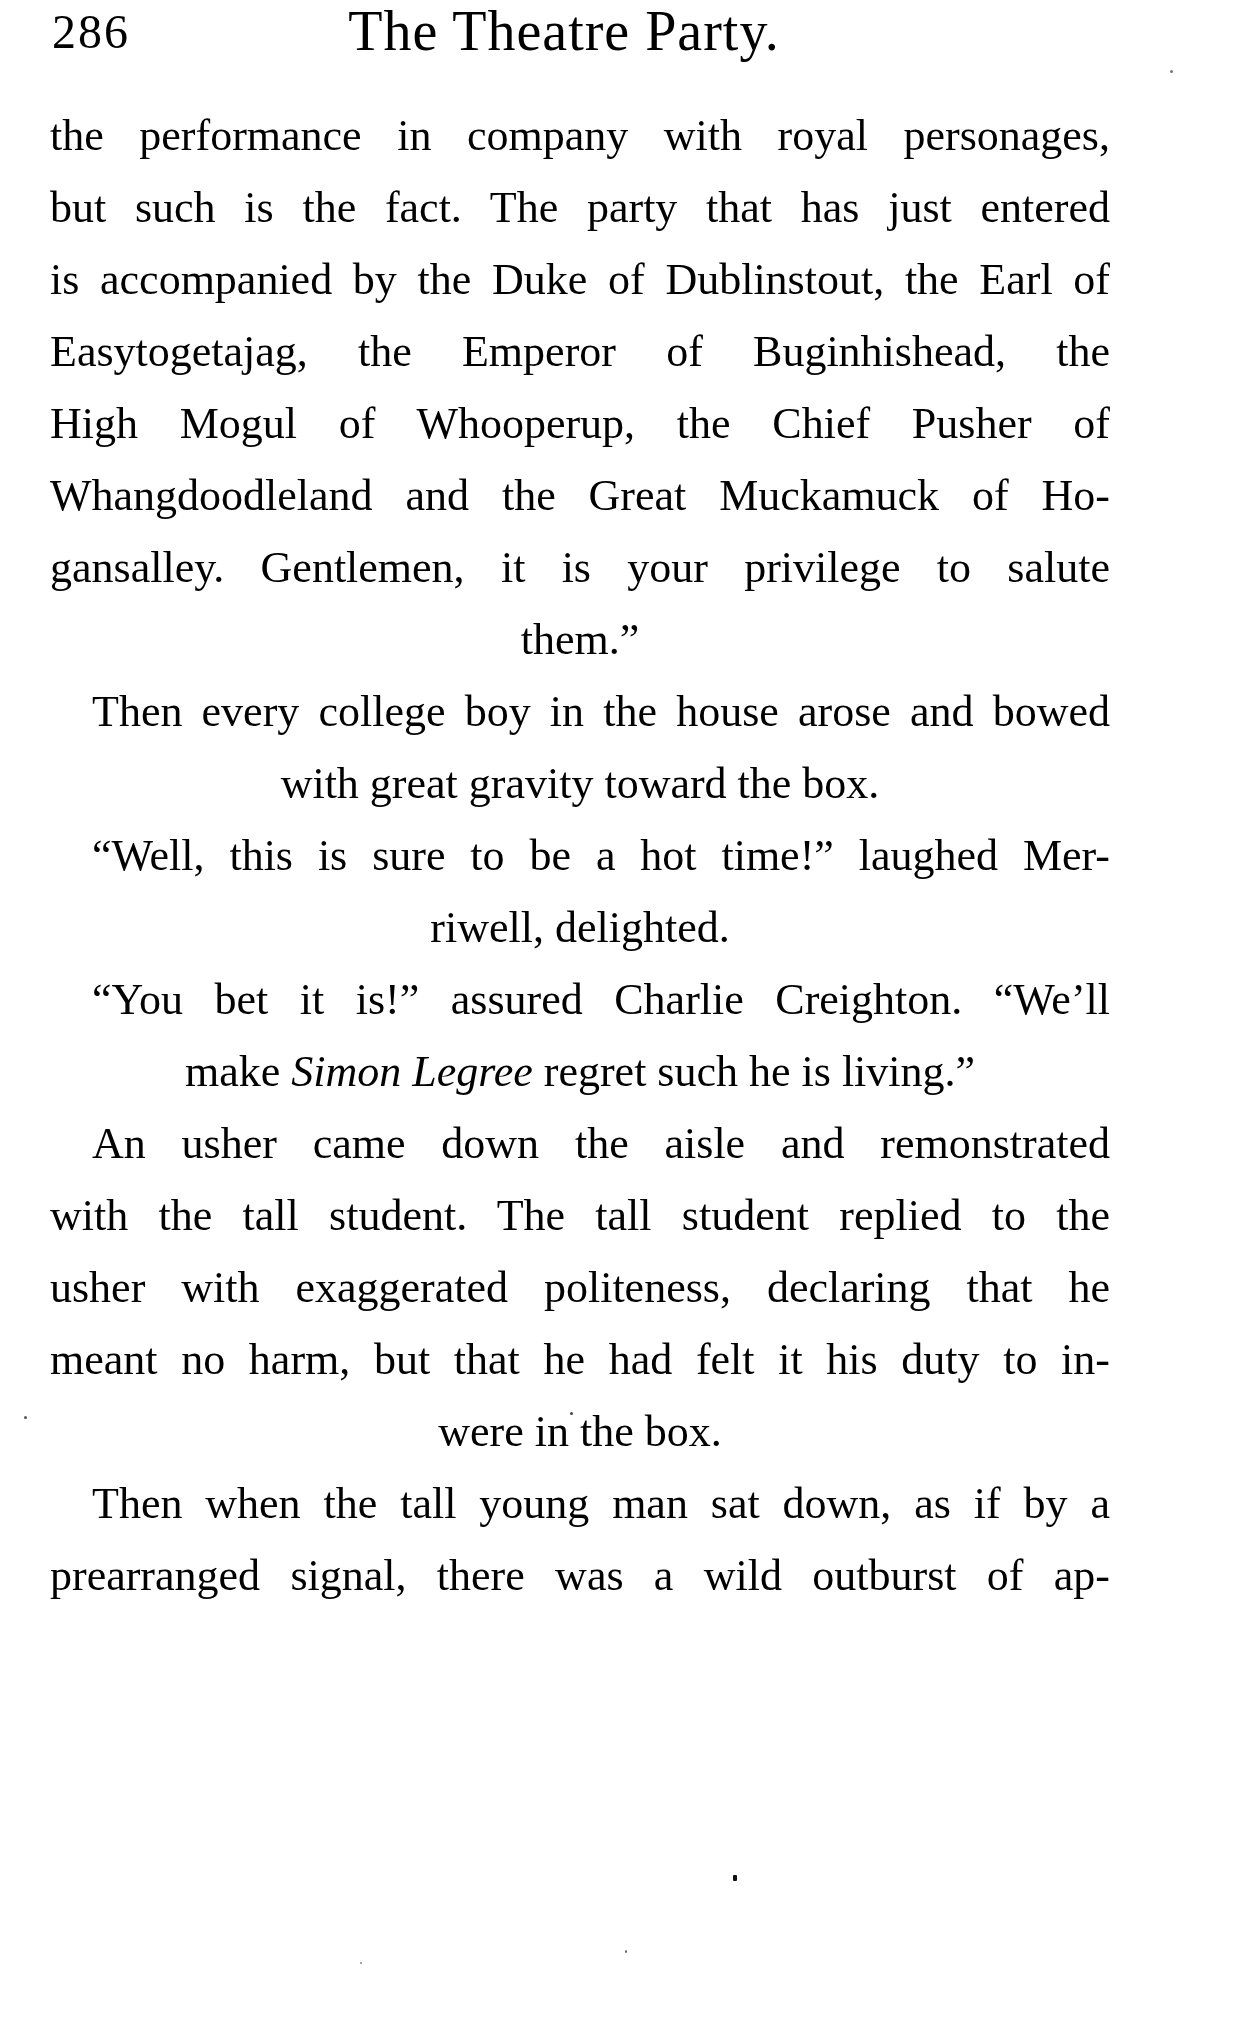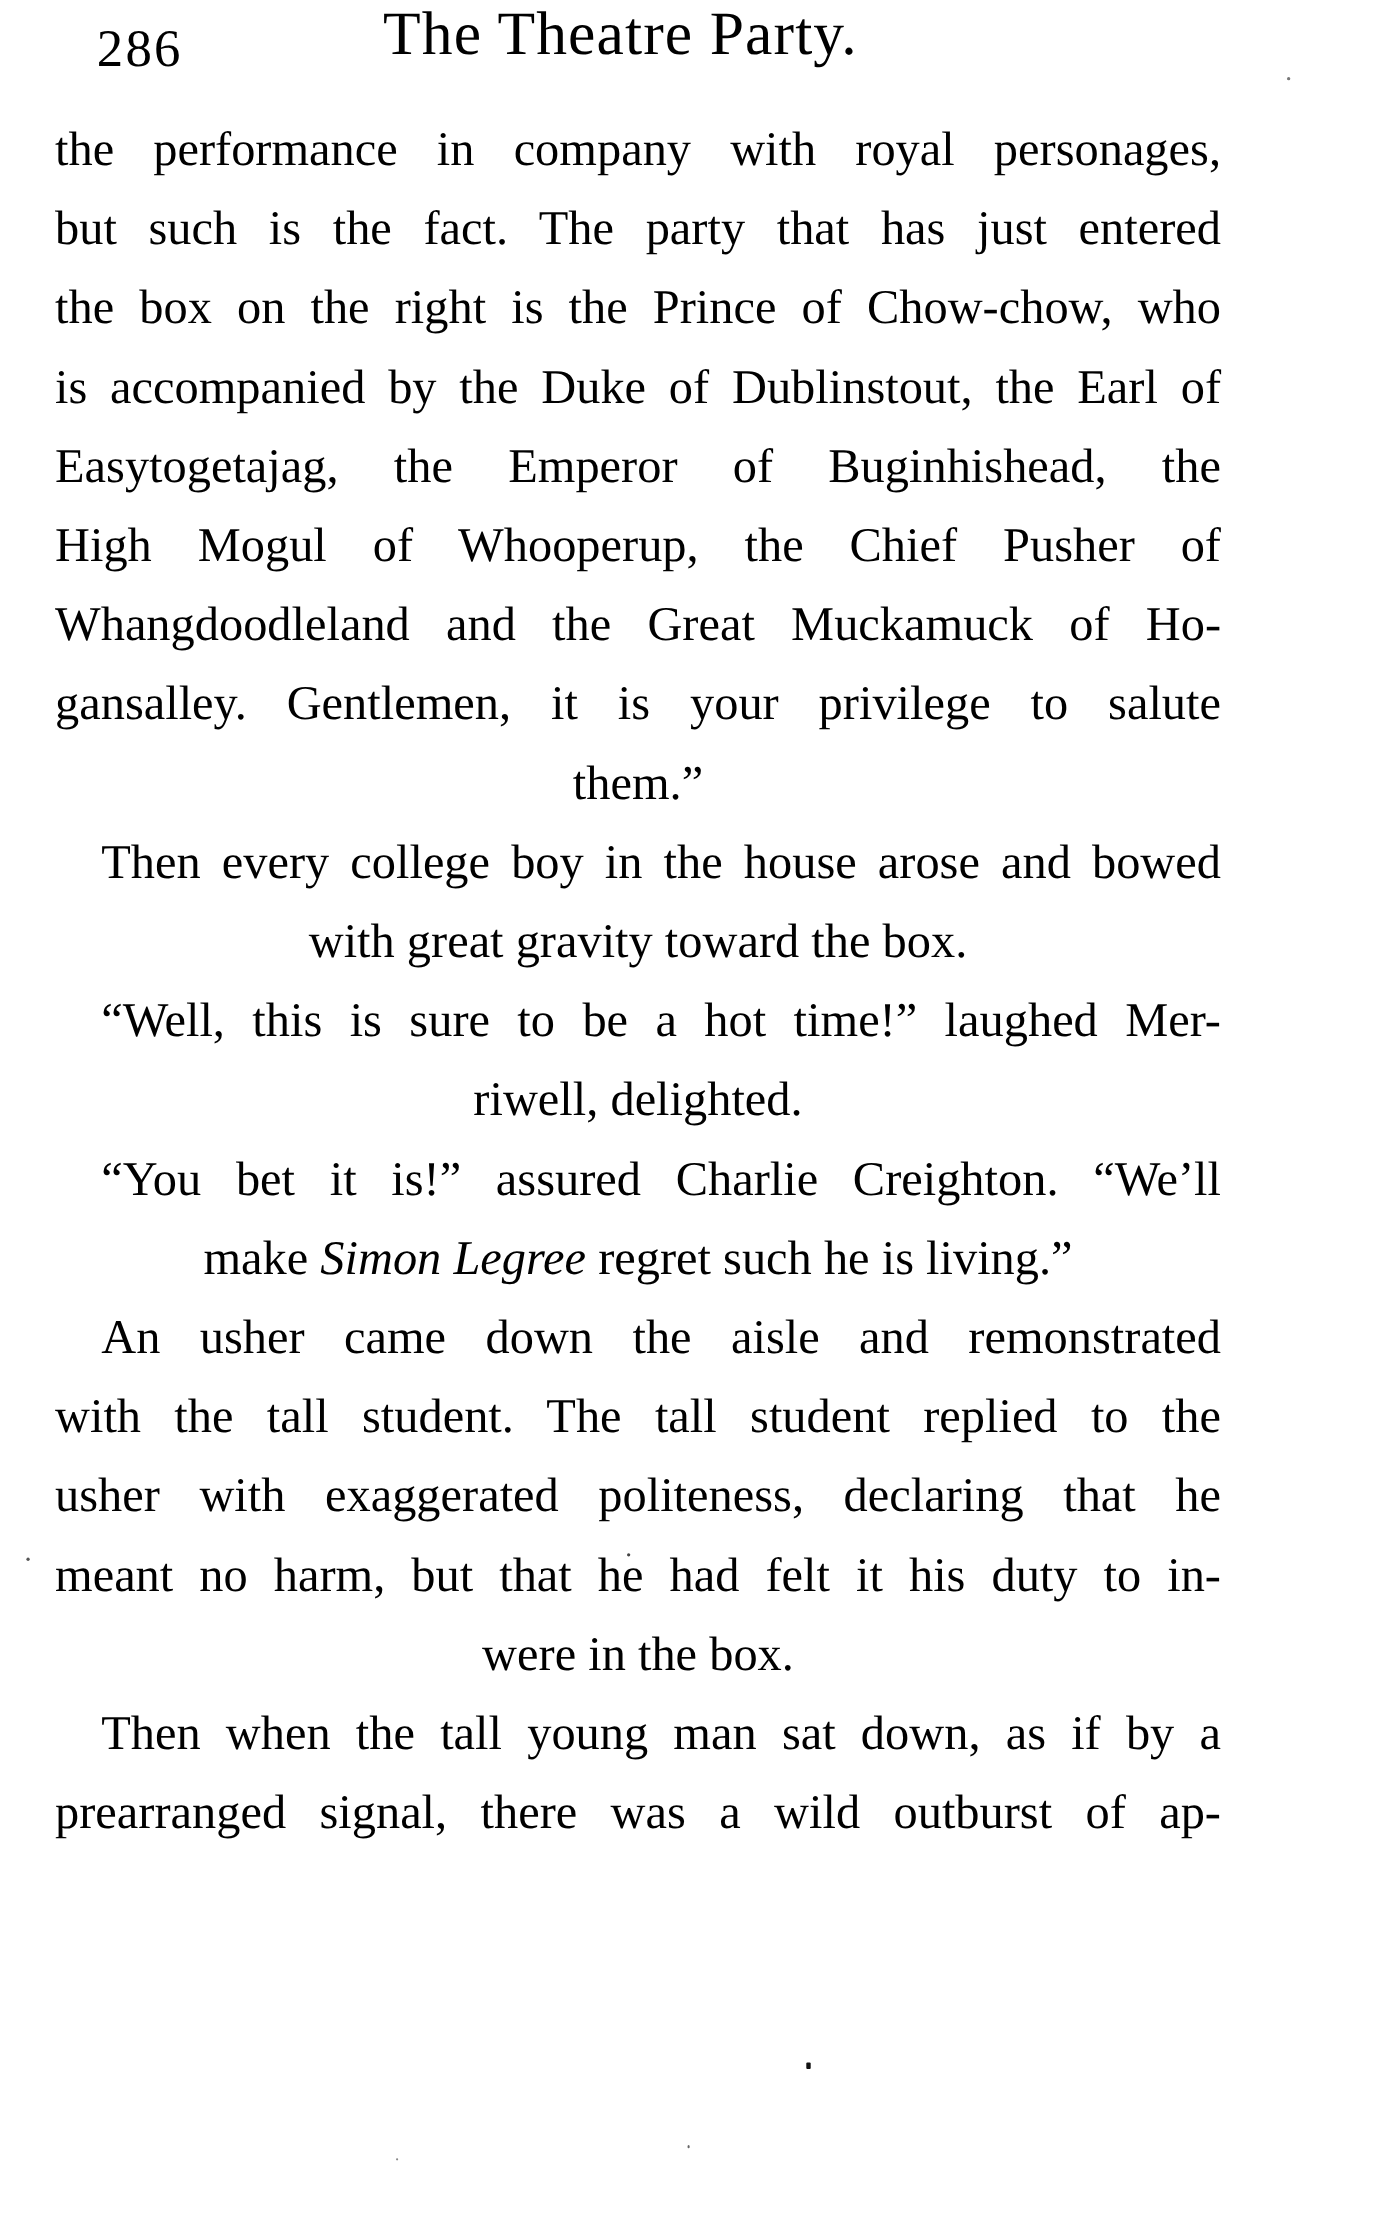--- a/index.html
+++ b/index.html
@@ -13,25 +13,24 @@
     height: 2018px;
     background: #ffffff;
     font-family: "Liberation Serif", serif;
     color: #000000;
     overflow: hidden;
   }
   
   .page-number {
     position: absolute;
     left: 52px;
-    top: 19px;
+    top: 6px;
     font-size: 48px;
     line-height: 52px;
     letter-spacing: 2px;
-    margin-left: 36px;
   }
   .page-title {
     position: absolute;
     left: 34px;
     top: 2px;
     width: 1060px;
     text-align: center;
     font-size: 56px;
     line-height: 58px;
     letter-spacing: 1px;
@@ -81,21 +80,20 @@
 
 <div id="page">
 
   <span class="page-number">286</span>
 
   <div class="page-title">The Theatre Party.</div>
 
   <div class="body-text" id="body-text">
       <div class="line justify"><span>the performance in company with royal personages,</span></div>
       <div class="line justify"><span>but such is the fact.  The party that has just entered</span></div>
-      <div class="line justify"><span>the box on the right is the Prince of Chow-chow, who</span></div>
       <div class="line justify"><span>is accompanied by the Duke of Dublinstout, the Earl of</span></div>
       <div class="line justify"><span>Easytogetajag, the Emperor of Buginhishead, the</span></div>
       <div class="line justify"><span>High Mogul of Whooperup, the Chief Pusher of</span></div>
       <div class="line justify"><span>Whangdoodleland and the Great Muckamuck of Ho-</span></div>
       <div class="line justify"><span>gansalley.  Gentlemen, it is your privilege to salute</span></div>
       <div class="line"><span>them.”</span></div>
       <div class="line justify indent"><span>Then every college boy in the house arose and bowed</span></div>
       <div class="line"><span>with great gravity toward the box.</span></div>
       <div class="line justify indent"><span>“Well, this is sure to be a hot time!” laughed Mer-</span></div>
       <div class="line"><span>riwell, delighted.</span></div>

